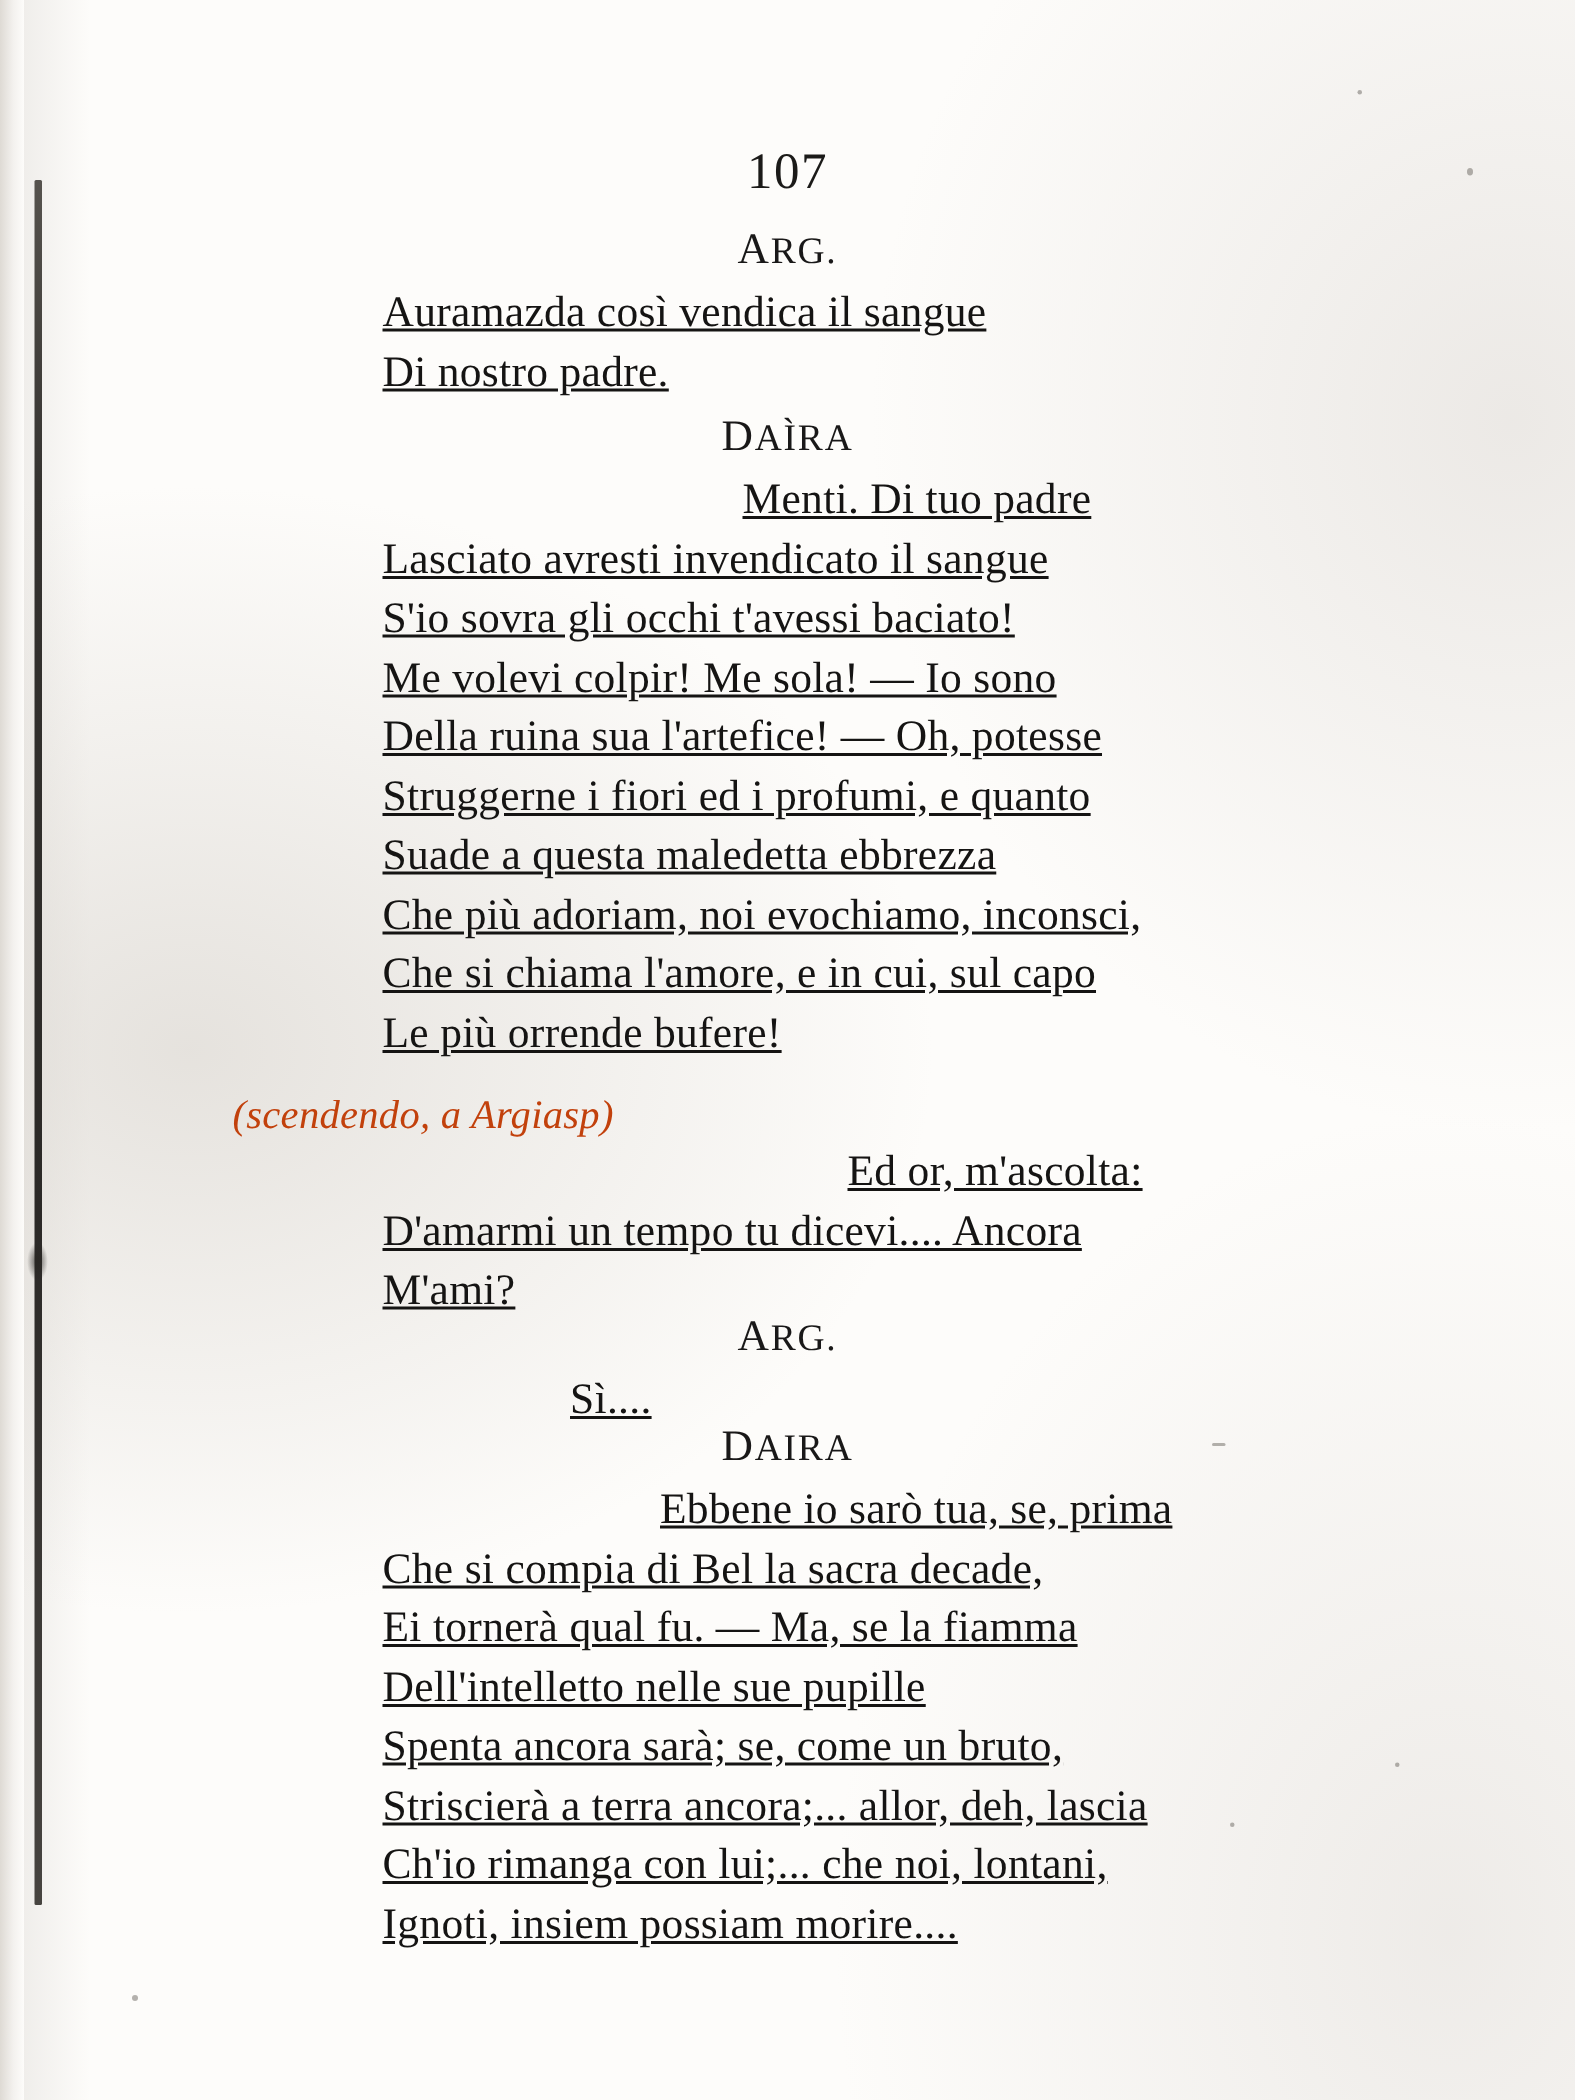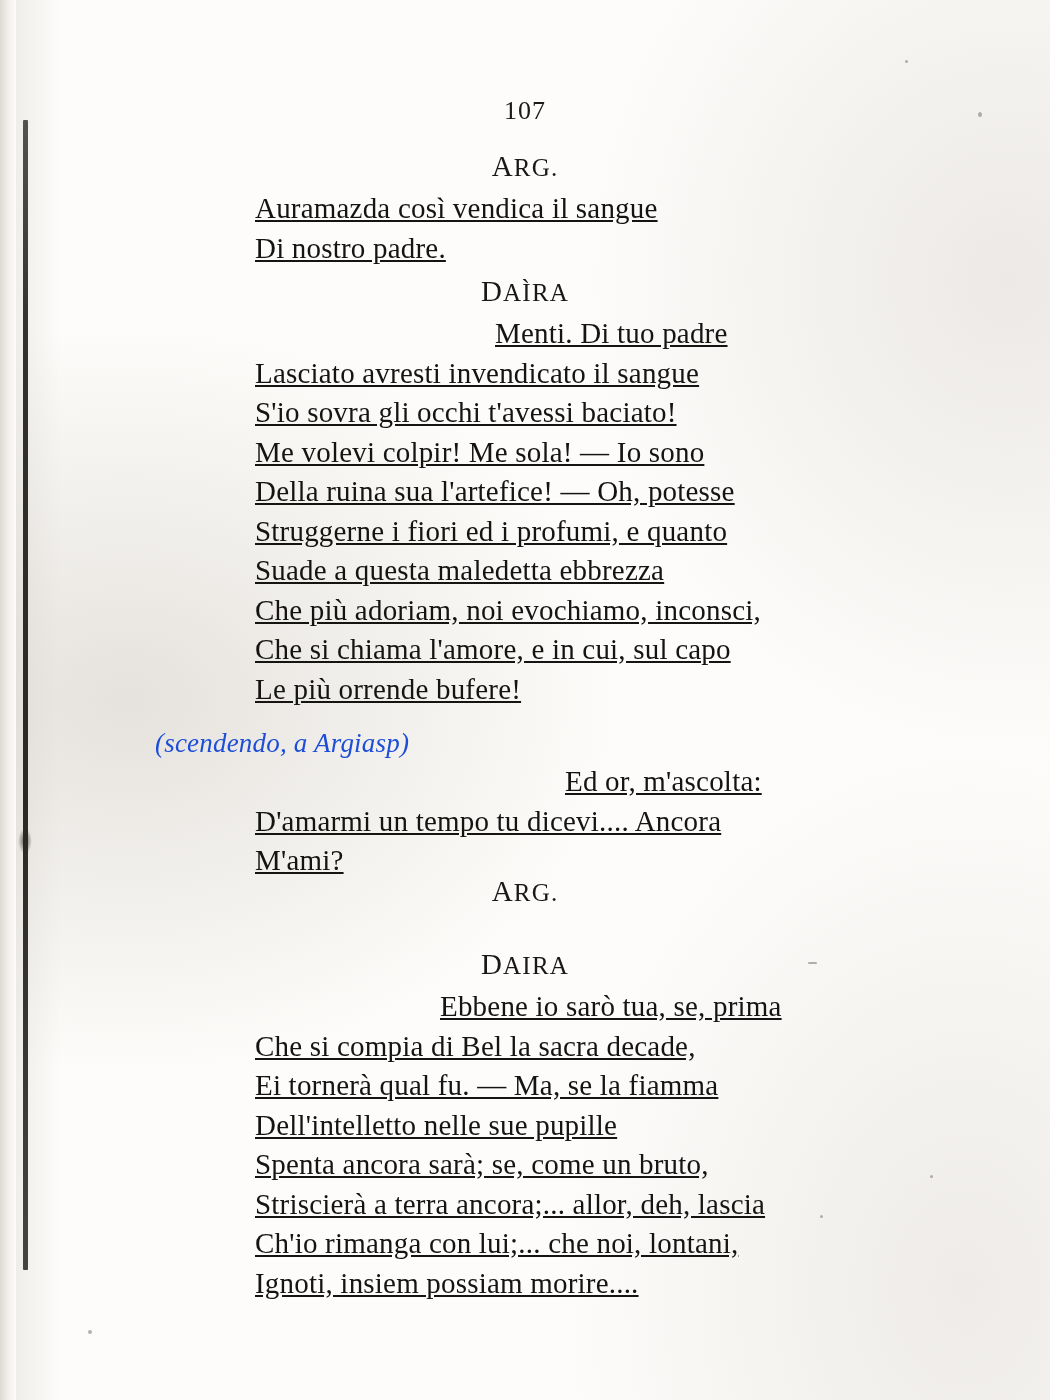--- a/index.html
+++ b/index.html
@@ -68,21 +68,21 @@
     width: 1050px;
     height: 1400px;
   }
 
   .folio {
     position: absolute;
     top: 96px;
     left: 0;
     width: 1050px;
     text-align: center;
-    font-size: 26px;
+    font-size: 34px;
     letter-spacing: 1px;
     color: #1b1a18;
     font-family: Liberation Serif, serif;
   }
 
   .block {
     position: absolute;
     left: 0;
     width: 1050px;
   }
@@ -114,21 +114,21 @@
   }
   .lines li.indent-mid { padding-left: 240px; }
   .lines li.indent-small { padding-left: 125px; }
   .lines li.indent-large { padding-left: 310px; }
   .lines li.indent-xl { padding-left: 185px; }
 
   .stage-dir {
     font-style: italic;
     font-size: 27px;
     padding-left: 155px;
-    color: #1d4ed8;
+    color: #c2410c;
     letter-spacing: 0.2px;
   }
 </style>
 </head>
 <body>
 
 <div class="page"></div>
 <div class="binding"></div>
 <div class="binding-line"></div>
 <div class="binding-smudge"></div>
@@ -175,20 +175,23 @@
   <div class="block" style="top:762px;">
     <ul class="lines">
       <li class="indent-large">Ed or, m'ascolta:</li>
       <li>D'amarmi un tempo tu dicevi.... Ancora</li>
       <li>M'ami?</li>
     </ul>
   </div>
 
   <div class="block" style="top:875px;">
     <div class="speaker"><span class="cap">A</span><span>RG.</span></div>
+    <ul class="lines">
+      <li class="indent-small">Sì....</li>
+    </ul>
   </div>
 
   <div class="block" style="top:948px;">
     <div class="speaker"><span class="cap">D</span><span>AIRA</span></div>
     <ul class="lines">
       <li class="indent-xl">Ebbene io sarò tua, se, prima</li>
       <li>Che si compia di Bel la sacra decade,</li>
       <li>Ei tornerà qual fu. — Ma, se la fiamma</li>
       <li>Dell'intelletto nelle sue pupille</li>
       <li>Spenta ancora sarà; se, come un bruto,</li>

